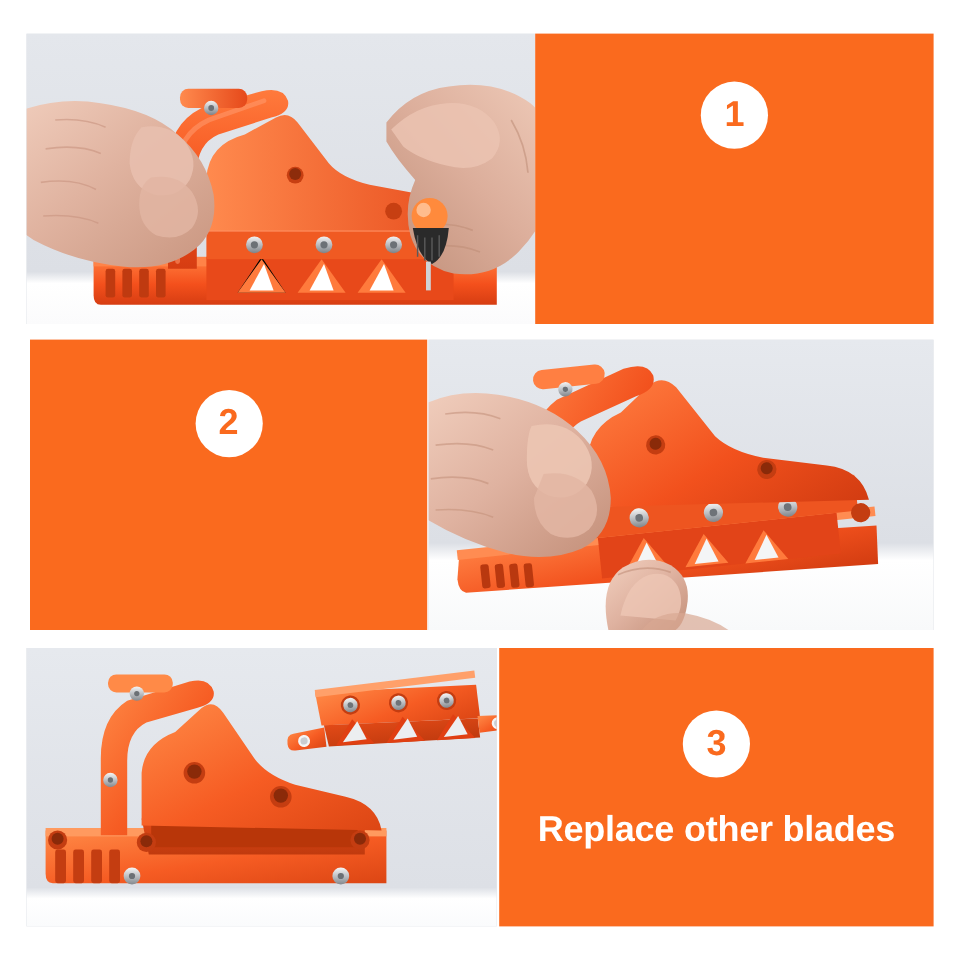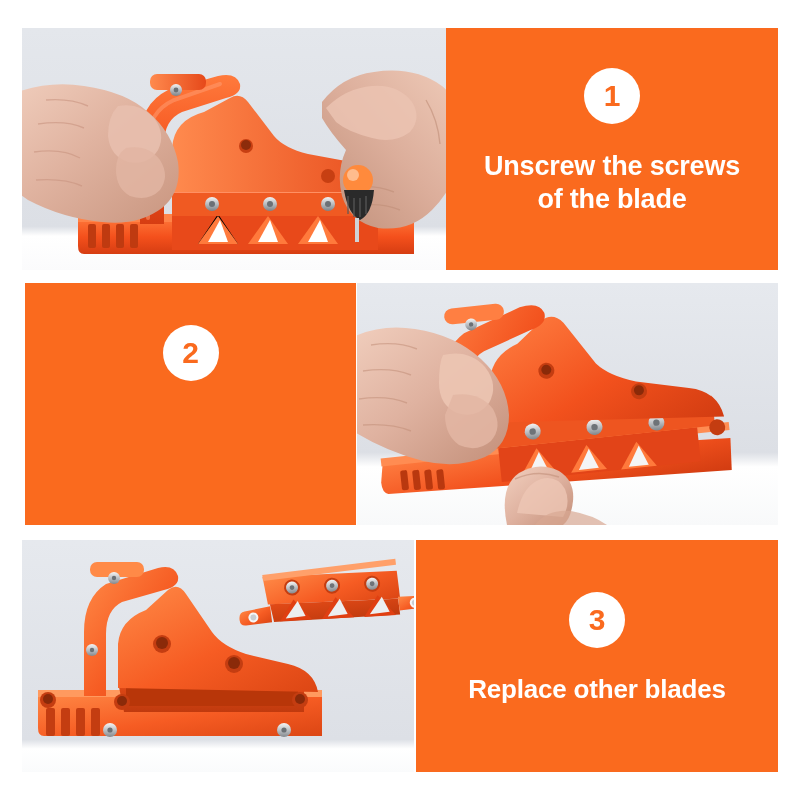--- a/index.html
+++ b/index.html
@@ -34,21 +34,21 @@
   .captext{
     margin-top:26px;
     font-size:27px;line-height:1.22;
     font-weight:bold;
     text-align:center;
     color:#ffffff;
     letter-spacing:-0.2px;
     padding:0 14px;
     white-space:pre-line;
   }
-  .captext.small{font-size:26px;}
+  .captext.small{font-size:30px;}
 
   
   .art{position:absolute;inset:0;}
   .art svg{display:block;width:100%;height:100%;}
 </style>
 </head>
 <body>
 
 <div class="sheet">
 
@@ -172,22 +172,20 @@
           </g>
           <rect x="333" y="190" width="4" height="24" fill="#cfd3d7"></rect>
         </g>
       </svg>
     </div>
   </div>
 
   <div class="block orange" style="left:446px;top:28px;width:332px;height:242px;">
     <div class="cap" style="top:40px;">
       <div class="numcircle">1</div>
-      <div class="captext">Unscrew the screws
-of the blade</div>
     </div>
   </div>
 
   <div class="block orange" style="left:25px;top:283px;width:331px;height:242px;">
     <div class="cap" style="top:42px;">
       <div class="numcircle">2</div>
     </div>
   </div>
 
   <div class="block photo" style="left:357px;top:283px;width:421px;height:242px;">

